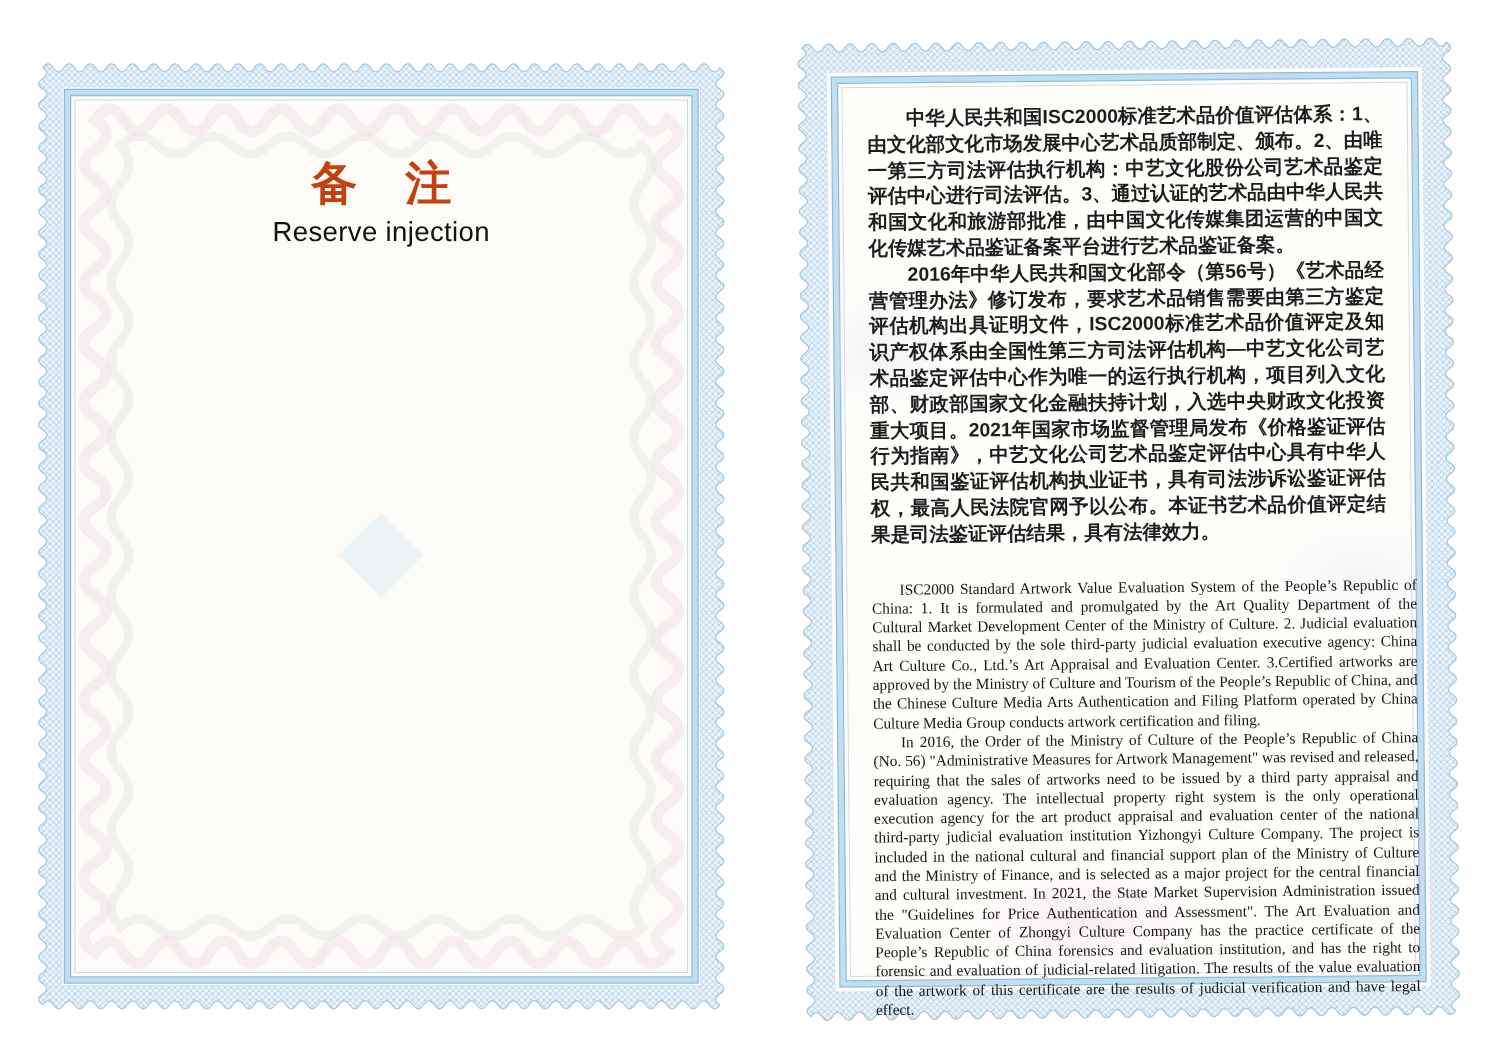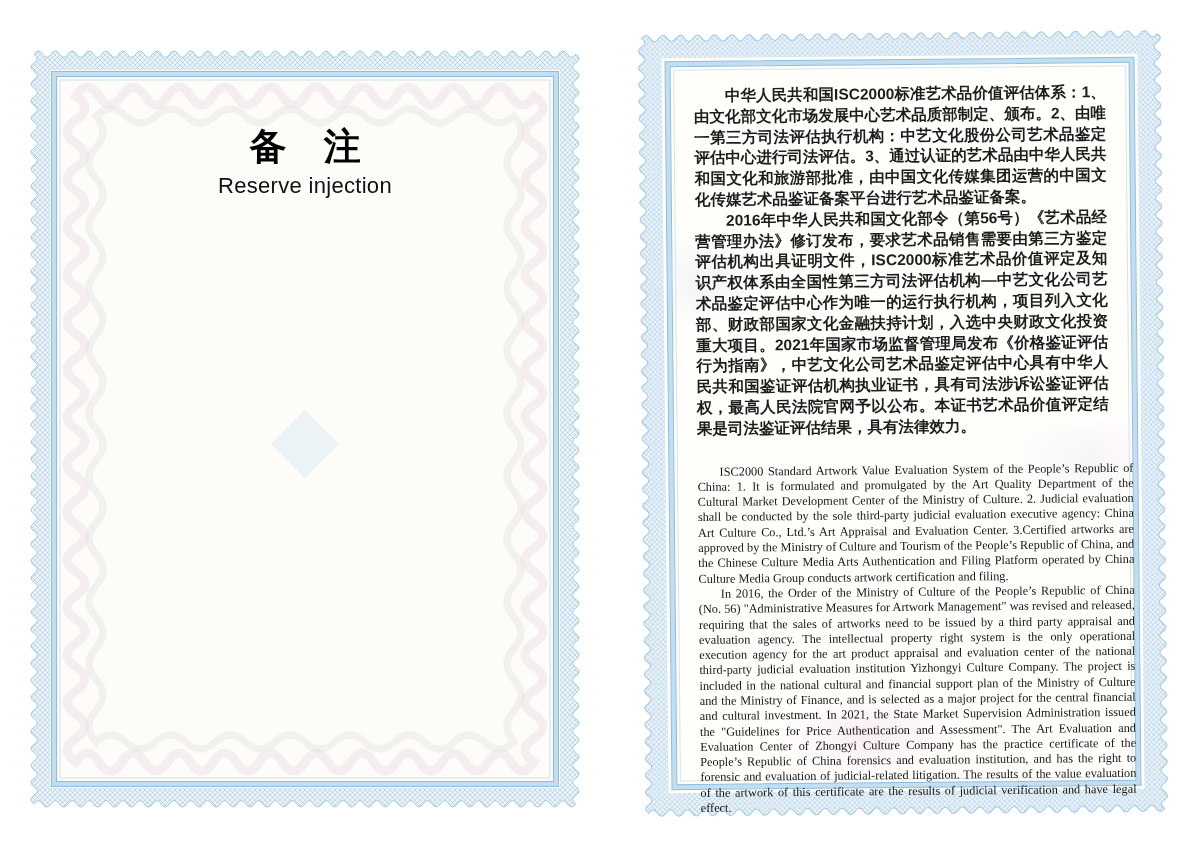--- a/index.html
+++ b/index.html
@@ -49,23 +49,23 @@
     top: 30px;
     bottom: 30px;
     text-align: center;
     padding-top: 46px;
   }
   .title-cn {
     font-size: 37px;
     font-weight: 600;
     letter-spacing: 14px;
     text-indent: 14px;
-    color: #000000;
+    color: #c2410c;
     line-height: 1.15;
-    font-family: Liberation Serif, serif;
+    font-family: Liberation Sans, sans-serif;
   }
   .title-en {
     font-size: 22px;
     font-weight: 400;
     color: #101010;
     margin-top: 4px;
     letter-spacing: 0.3px;
     font-family: "Liberation Sans", sans-serif;
   }
   

